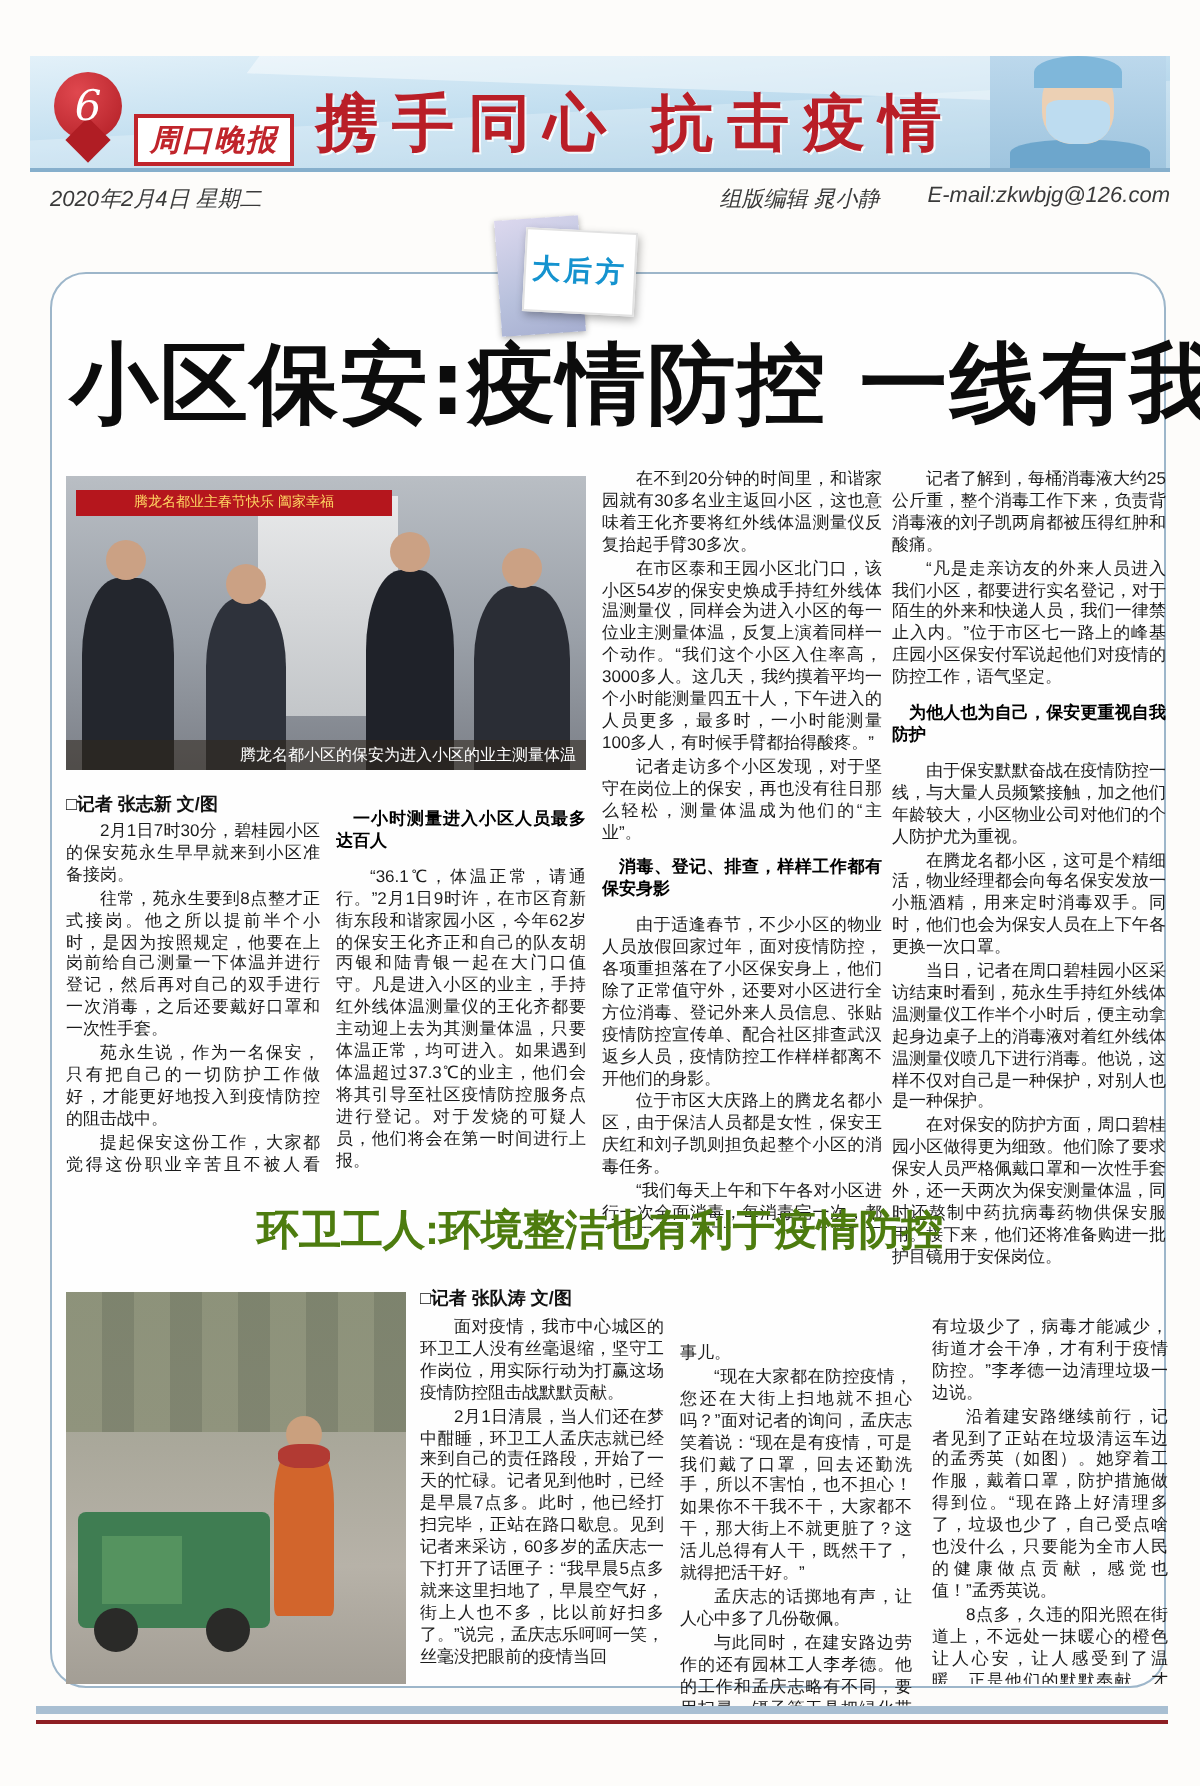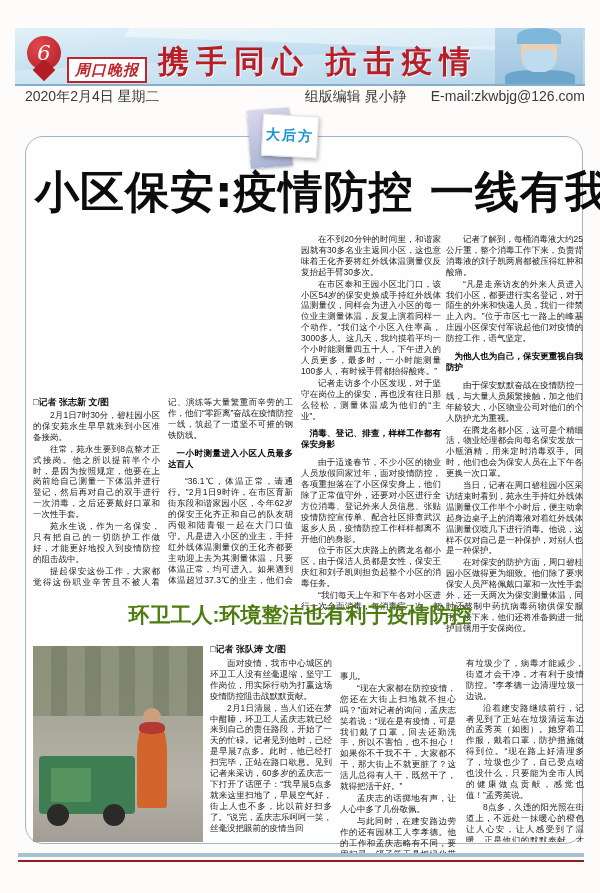--- a/index.html
+++ b/index.html
@@ -38,22 +38,22 @@
           background:#ecd0b4; border-radius:45% 45% 40% 40%; }
   .nurse .cap  { position:absolute; left:22px; top:0px; width:44px; height:16px;
           background:#7fb7da; border-radius:50% 50% 0 0; }
   .nurse .mask { position:absolute; left:28px; top:22px; width:32px; height:22px;
           background:#bddcf0; border-radius:20% 20% 45% 45%; }
   .nurse .body { position:absolute; left:10px; top:42px; width:70px; height:16px;
           background:#6da6cc; border-radius:40% 40% 0 0; }
 
   
   .dateline { position:absolute; left:25px; top:92px; width:560px; height:14px;
-          display:flex; justify-content:space-between; align-items:flex-end;
-          font-size:14px; color:#3a3a3a; }
+          display:flex; justify-content:space-between; align-items:flex-start;
+          font-size:11px; color:#3a3a3a;font-style:italic; }
   .dateline .right { display:flex; gap:24px; }
 
   
   .badge { position:absolute; left:249px; top:103px; width:74px; height:72px; z-index:5; }
   .badge .bphoto { position:absolute; left:0; top:6px; width:42px; height:58px;
           background:linear-gradient(160deg,#dcd8ee 0%,#b7c0dc 60%,#a6aed0 100%);
           transform:rotate(-4deg); box-shadow:0 1px 3px rgba(0,0,0,.3); }
   .badge .bcard { position:absolute; left:13px; top:12px; width:56px; height:42px;
           background:#fff; border:1px solid #e2e2e2; transform:rotate(3deg);
           box-shadow:1px 2px 4px rgba(0,0,0,.3);
@@ -164,32 +164,44 @@
 
   <div class="badge">
     <div class="bphoto"></div>
     <div class="bcard">大后方</div>
   </div>
 
   <div class="frame"></div>
 
   <div class="headline1">小区保安:疫情防控  一线有我</div>
 
+  <div class="photo1">
+    <div class="door"></div>
+    <div class="fig f1"></div>
+    <div class="fig f2"></div>
+    <div class="fig f3"></div>
+    <div class="fig f4"></div>
+    <div class="head h1"></div>
+    <div class="head h2"></div>
+    <div class="head h3"></div>
+    <div class="head h4"></div>
+    <div class="pbanner">腾龙名都业主春节快乐 阖家幸福</div>
+    <div class="pcaption">腾龙名都小区的保安为进入小区的业主测量体温</div>
+  </div>
 
   <div class="byline" style="left:33px; top:396px;">□记者 张志新 文/图</div>
 
   <div class="col a1c1">
     <p>2月1日7时30分，碧桂园小区的保安苑永生早早就来到小区准备接岗。</p>
     <p>往常，苑永生要到8点整才正式接岗。他之所以提前半个小时，是因为按照规定，他要在上岗前给自己测量一下体温并进行登记，然后再对自己的双手进行一次消毒，之后还要戴好口罩和一次性手套。</p>
     <p>苑永生说，作为一名保安，只有把自己的一切防护工作做好，才能更好地投入到疫情防控的阻击战中。</p>
     <p>提起保安这份工作，大家都觉得这份职业辛苦且不被人看好。然而，在这次疫情防控面前，周口市区大多数小区的保安除了正常的值守外，还要承担起测量体温、消毒、登</p>
   </div>
 
   <div class="col a1c2">
-    <p class="noindent">记、演练等大量繁重而辛劳的工作，他们“零距离”奋战在疫情防控一线，筑起了一道坚不可摧的钢铁防线。</p>
     <div class="subhead">一小时测量进入小区人员最多达百人</div>
     <p>“36.1℃，体温正常，请通行。”2月1日9时许，在市区育新街东段和谐家园小区，今年62岁的保安王化齐正和自己的队友胡丙银和陆青银一起在大门口值守。凡是进入小区的业主，手持红外线体温测量仪的王化齐都要主动迎上去为其测量体温，只要体温正常，均可进入。如果遇到体温超过37.3℃的业主，他们会将其引导至社区疫情防控服务点进行登记。对于发烧的可疑人员，他们将会在第一时间进行上报。</p>
   </div>
 
   <div class="col a1c3">
     <p>在不到20分钟的时间里，和谐家园就有30多名业主返回小区，这也意味着王化齐要将红外线体温测量仪反复抬起手臂30多次。</p>
     <p>在市区泰和王园小区北门口，该小区54岁的保安史焕成手持红外线体温测量仪，同样会为进入小区的每一位业主测量体温，反复上演着同样一个动作。“我们这个小区入住率高，3000多人。这几天，我约摸着平均一个小时能测量四五十人，下午进入的人员更多，最多时，一小时能测量100多人，有时候手臂都抬得酸疼。”</p>
     <p>记者走访多个小区发现，对于坚守在岗位上的保安，再也没有往日那么轻松，测量体温成为他们的“主业”。</p>
     <div class="subhead">消毒、登记、排查，样样工作都有保安身影</div>
     <p>由于适逢春节，不少小区的物业人员放假回家过年，面对疫情防控，各项重担落在了小区保安身上，他们除了正常值守外，还要对小区进行全方位消毒、登记外来人员信息、张贴疫情防控宣传单、配合社区排查武汉返乡人员，疫情防控工作样样都离不开他们的身影。</p>

